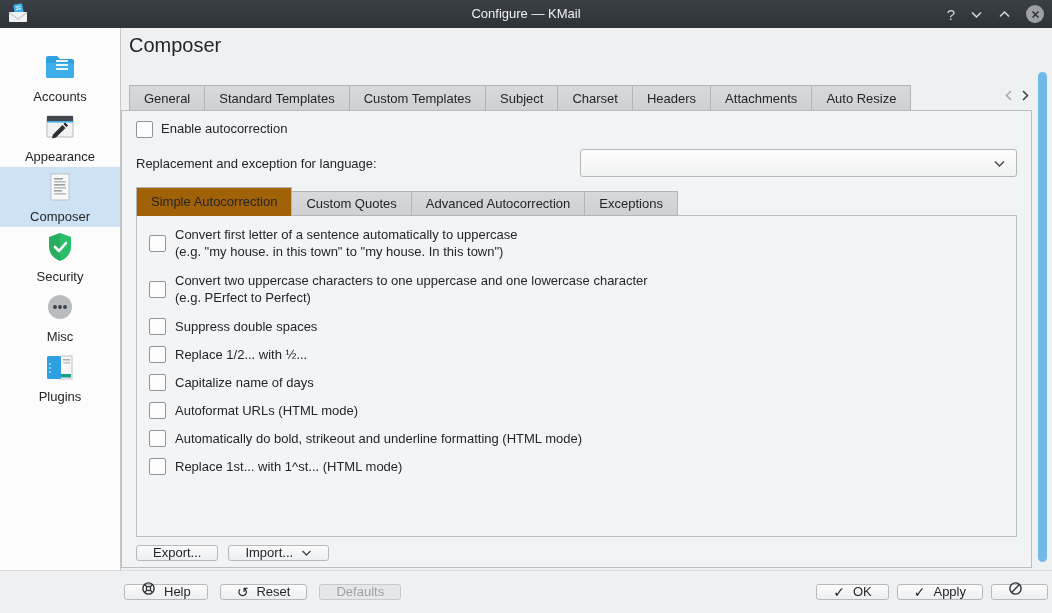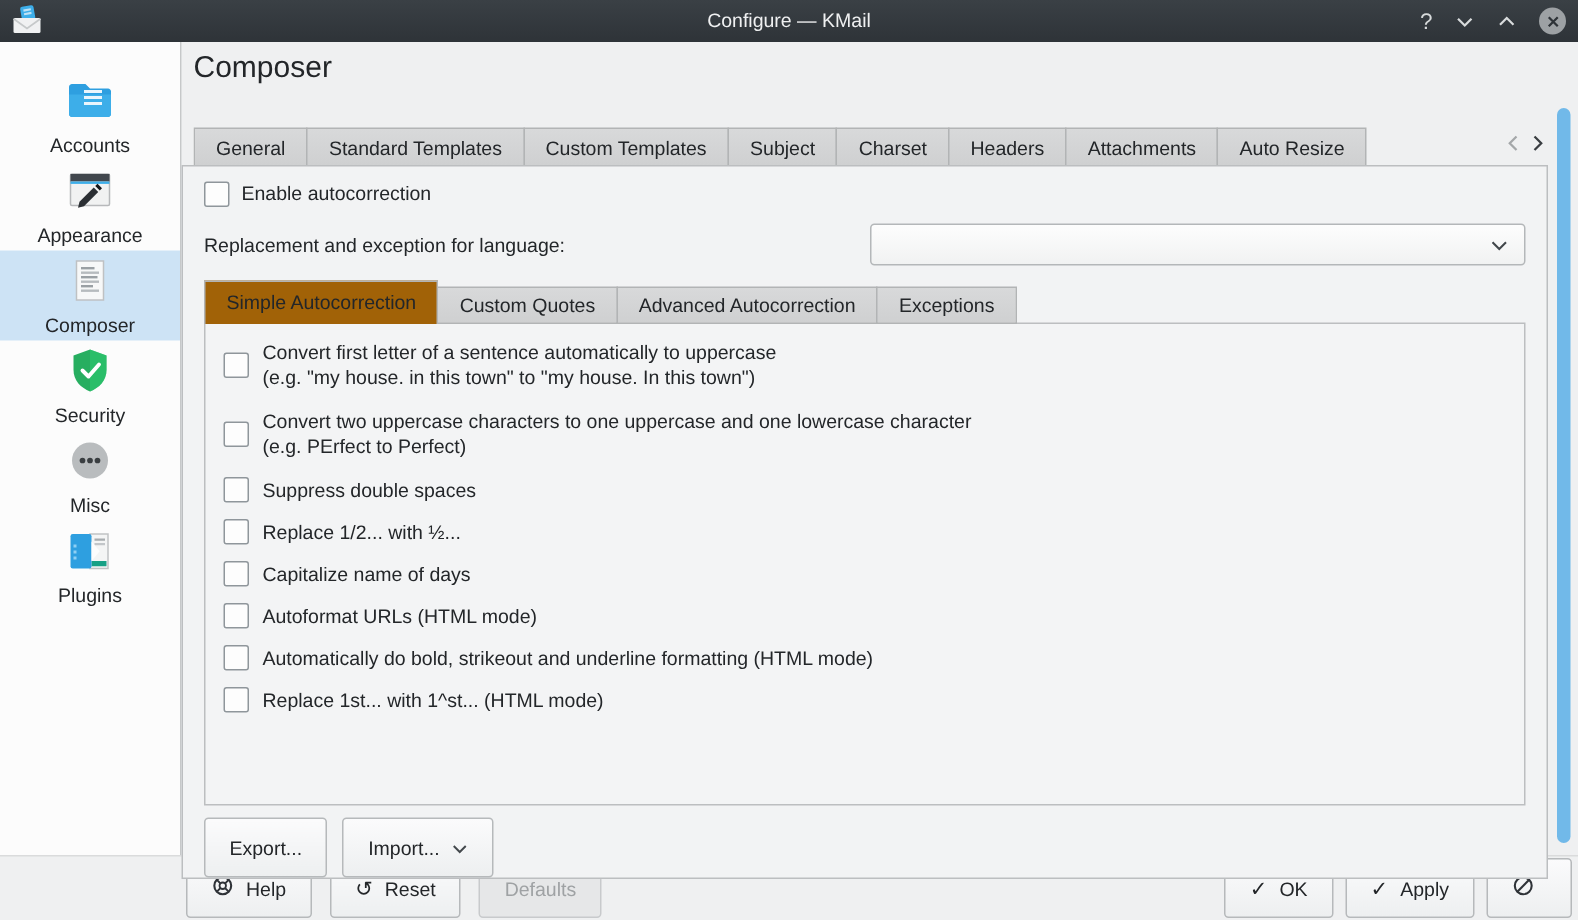--- a/index.html
+++ b/index.html
@@ -54,21 +54,21 @@
   .tab2.active{height:29px;line-height:28px;background:#a16207;border-bottom:none;position:relative;z-index:3;}
 
   .pane2{margin-top:-1px;height:322px;box-sizing:border-box;border:1px solid #bcbec0;background:#f3f4f5;padding:10px 12px;overflow:hidden;}
   .opt{display:flex;align-items:center;gap:9px;margin-bottom:11px;}
   .opt.two{margin-bottom:12px;}
   .opt .checkbox{margin-top:0;}
   .opt-text{line-height:17px;}
 
   .export-row{display:flex;gap:10px;margin-top:8px;}
 
-  .btn{height:40px;padding:0 16px;box-sizing:border-box;display:inline-flex;align-items:center;gap:8px;
+  .btn{height:16px;padding:0 16px;box-sizing:border-box;display:inline-flex;align-items:flex-end;gap:8px;
        background:linear-gradient(#fbfbfc,#edeff0);border:1px solid #b6b9bb;border-radius:3px;
        font-family:inherit;font-size:13px;color:#232629;}
   .btn.disabled{background:#e6e7e8;color:#9fa2a4;border-color:#c8cacc;}
   .btn .glyph{font-size:14px;line-height:1;}
 
   .vscroll{position:absolute;top:44px;bottom:8px;right:5px;width:9px;border-radius:4.5px;background:#71b9e9;}
 
   
   .footer{flex:0 0 43px;display:flex;align-items:center;gap:12px;padding:0 4px 0 124px;box-sizing:border-box;
           background:#eff0f1;border-top:1px solid #dadbdc;}

